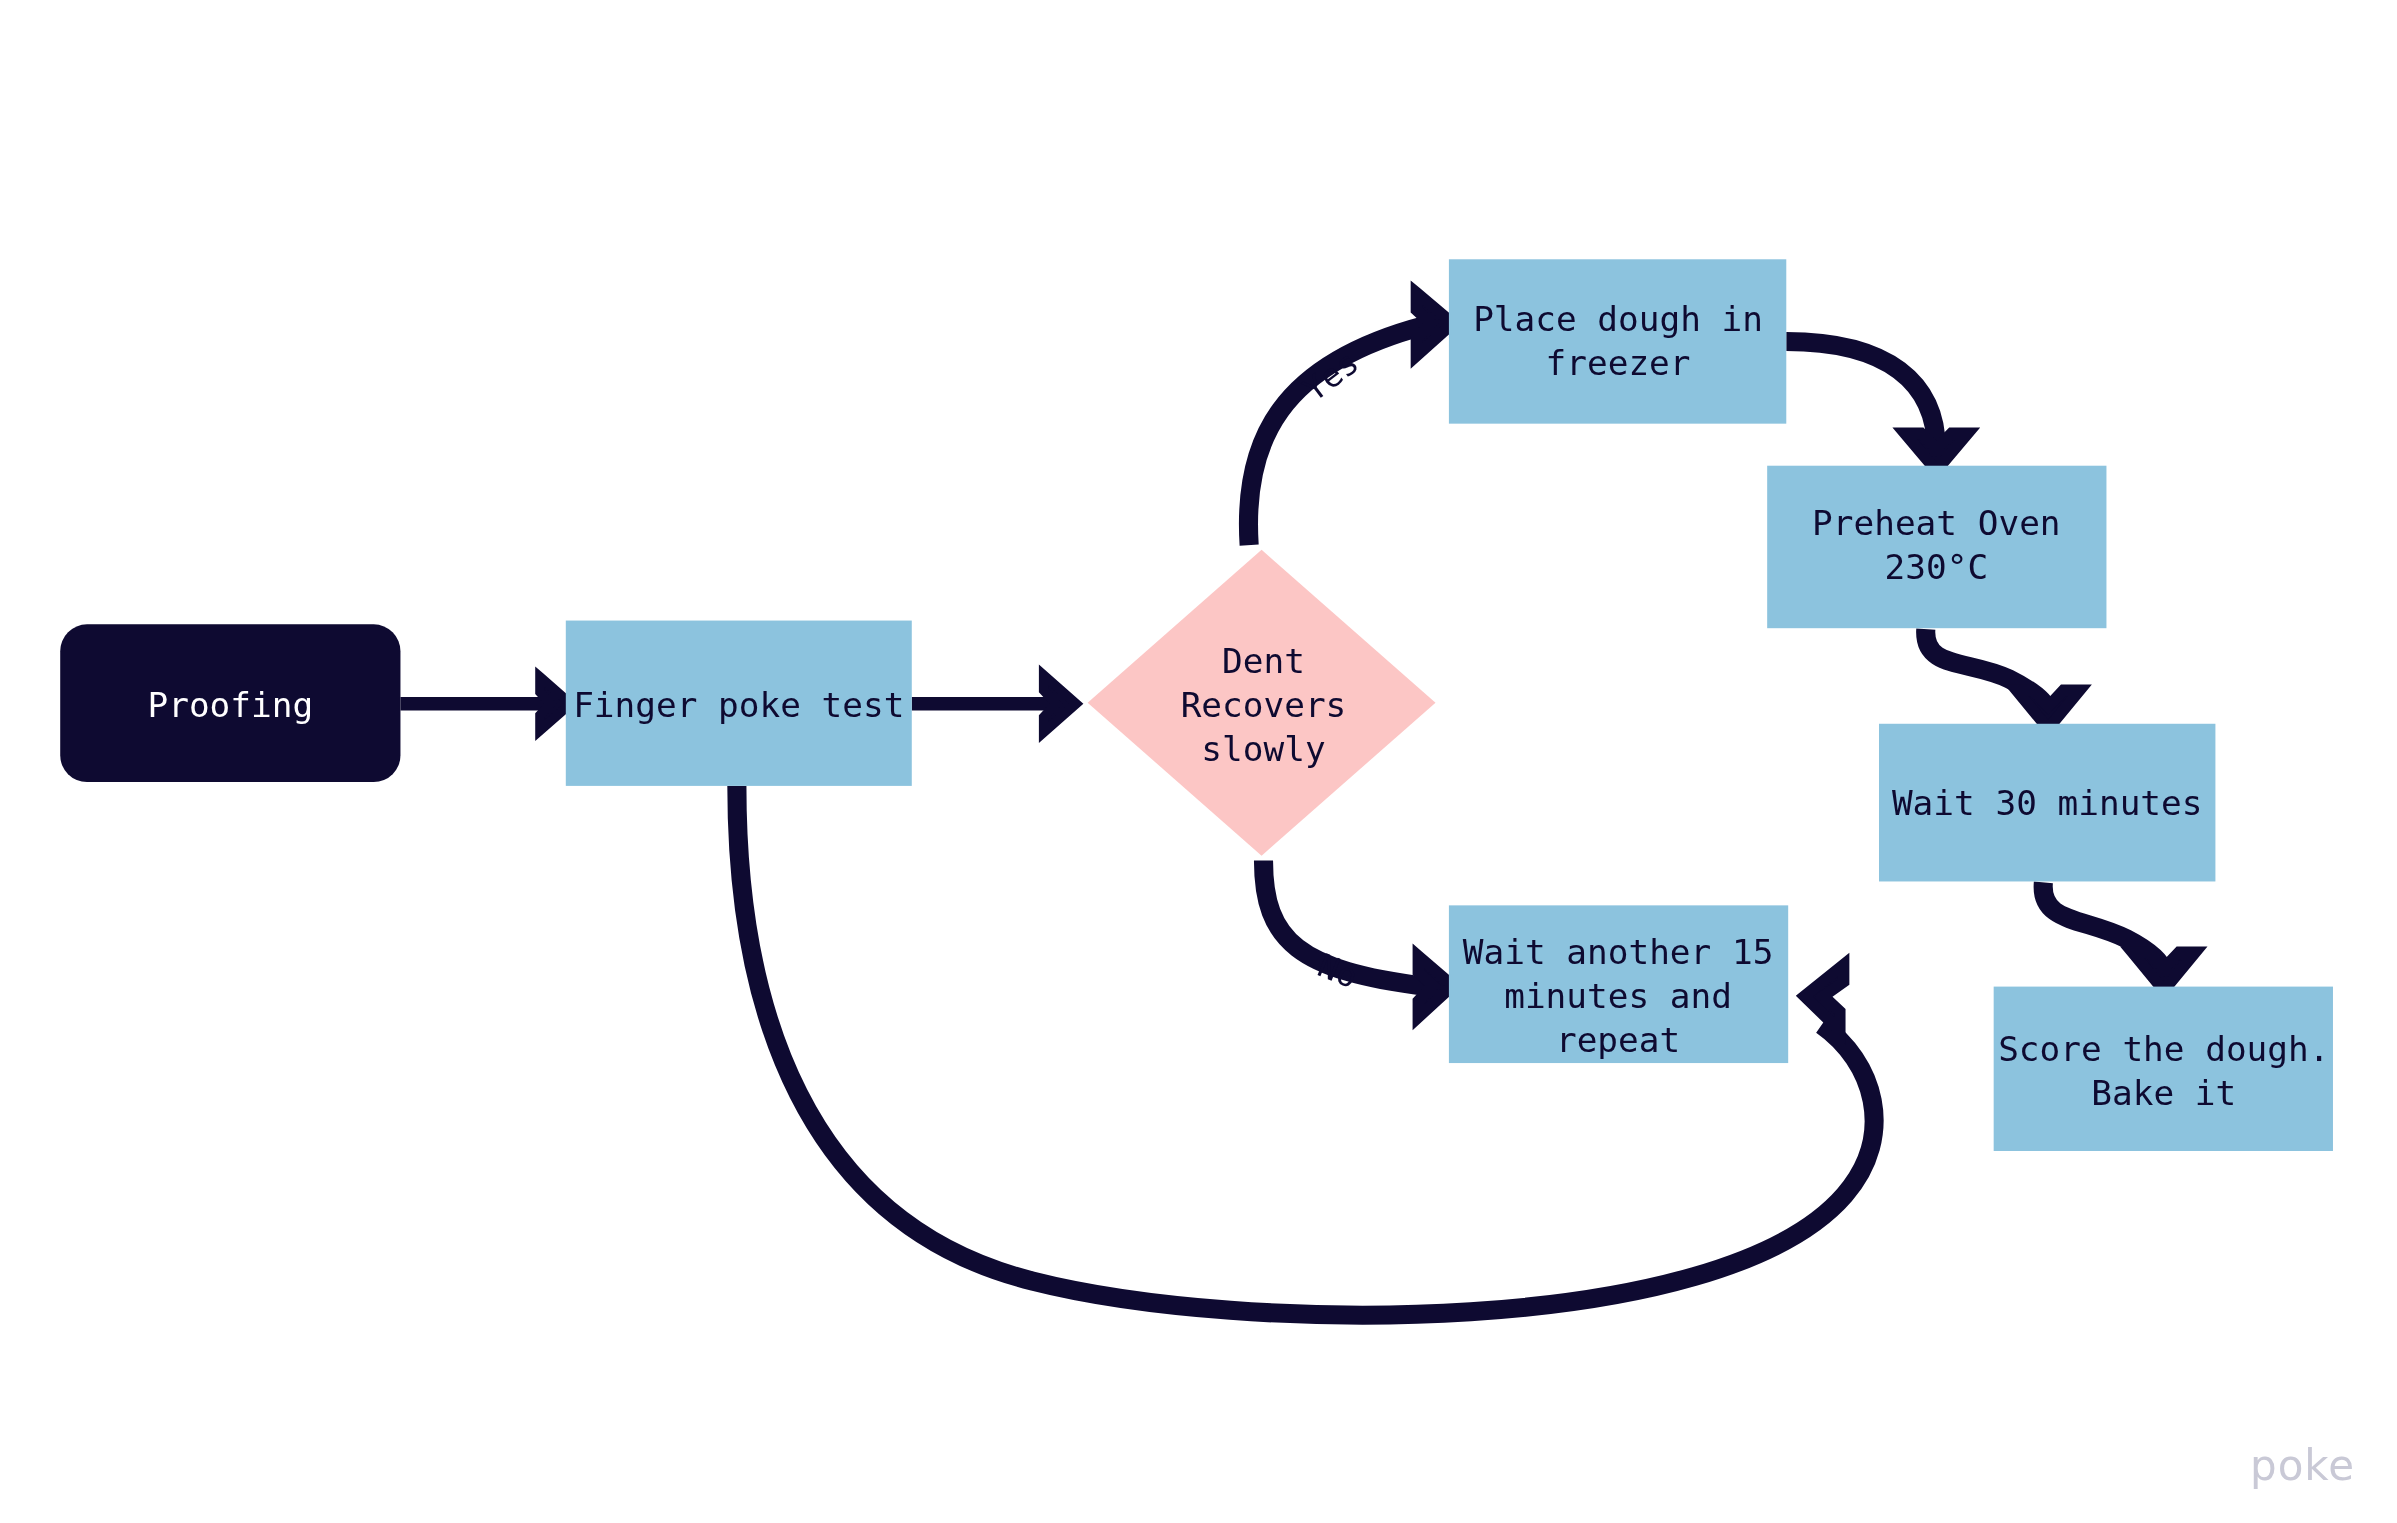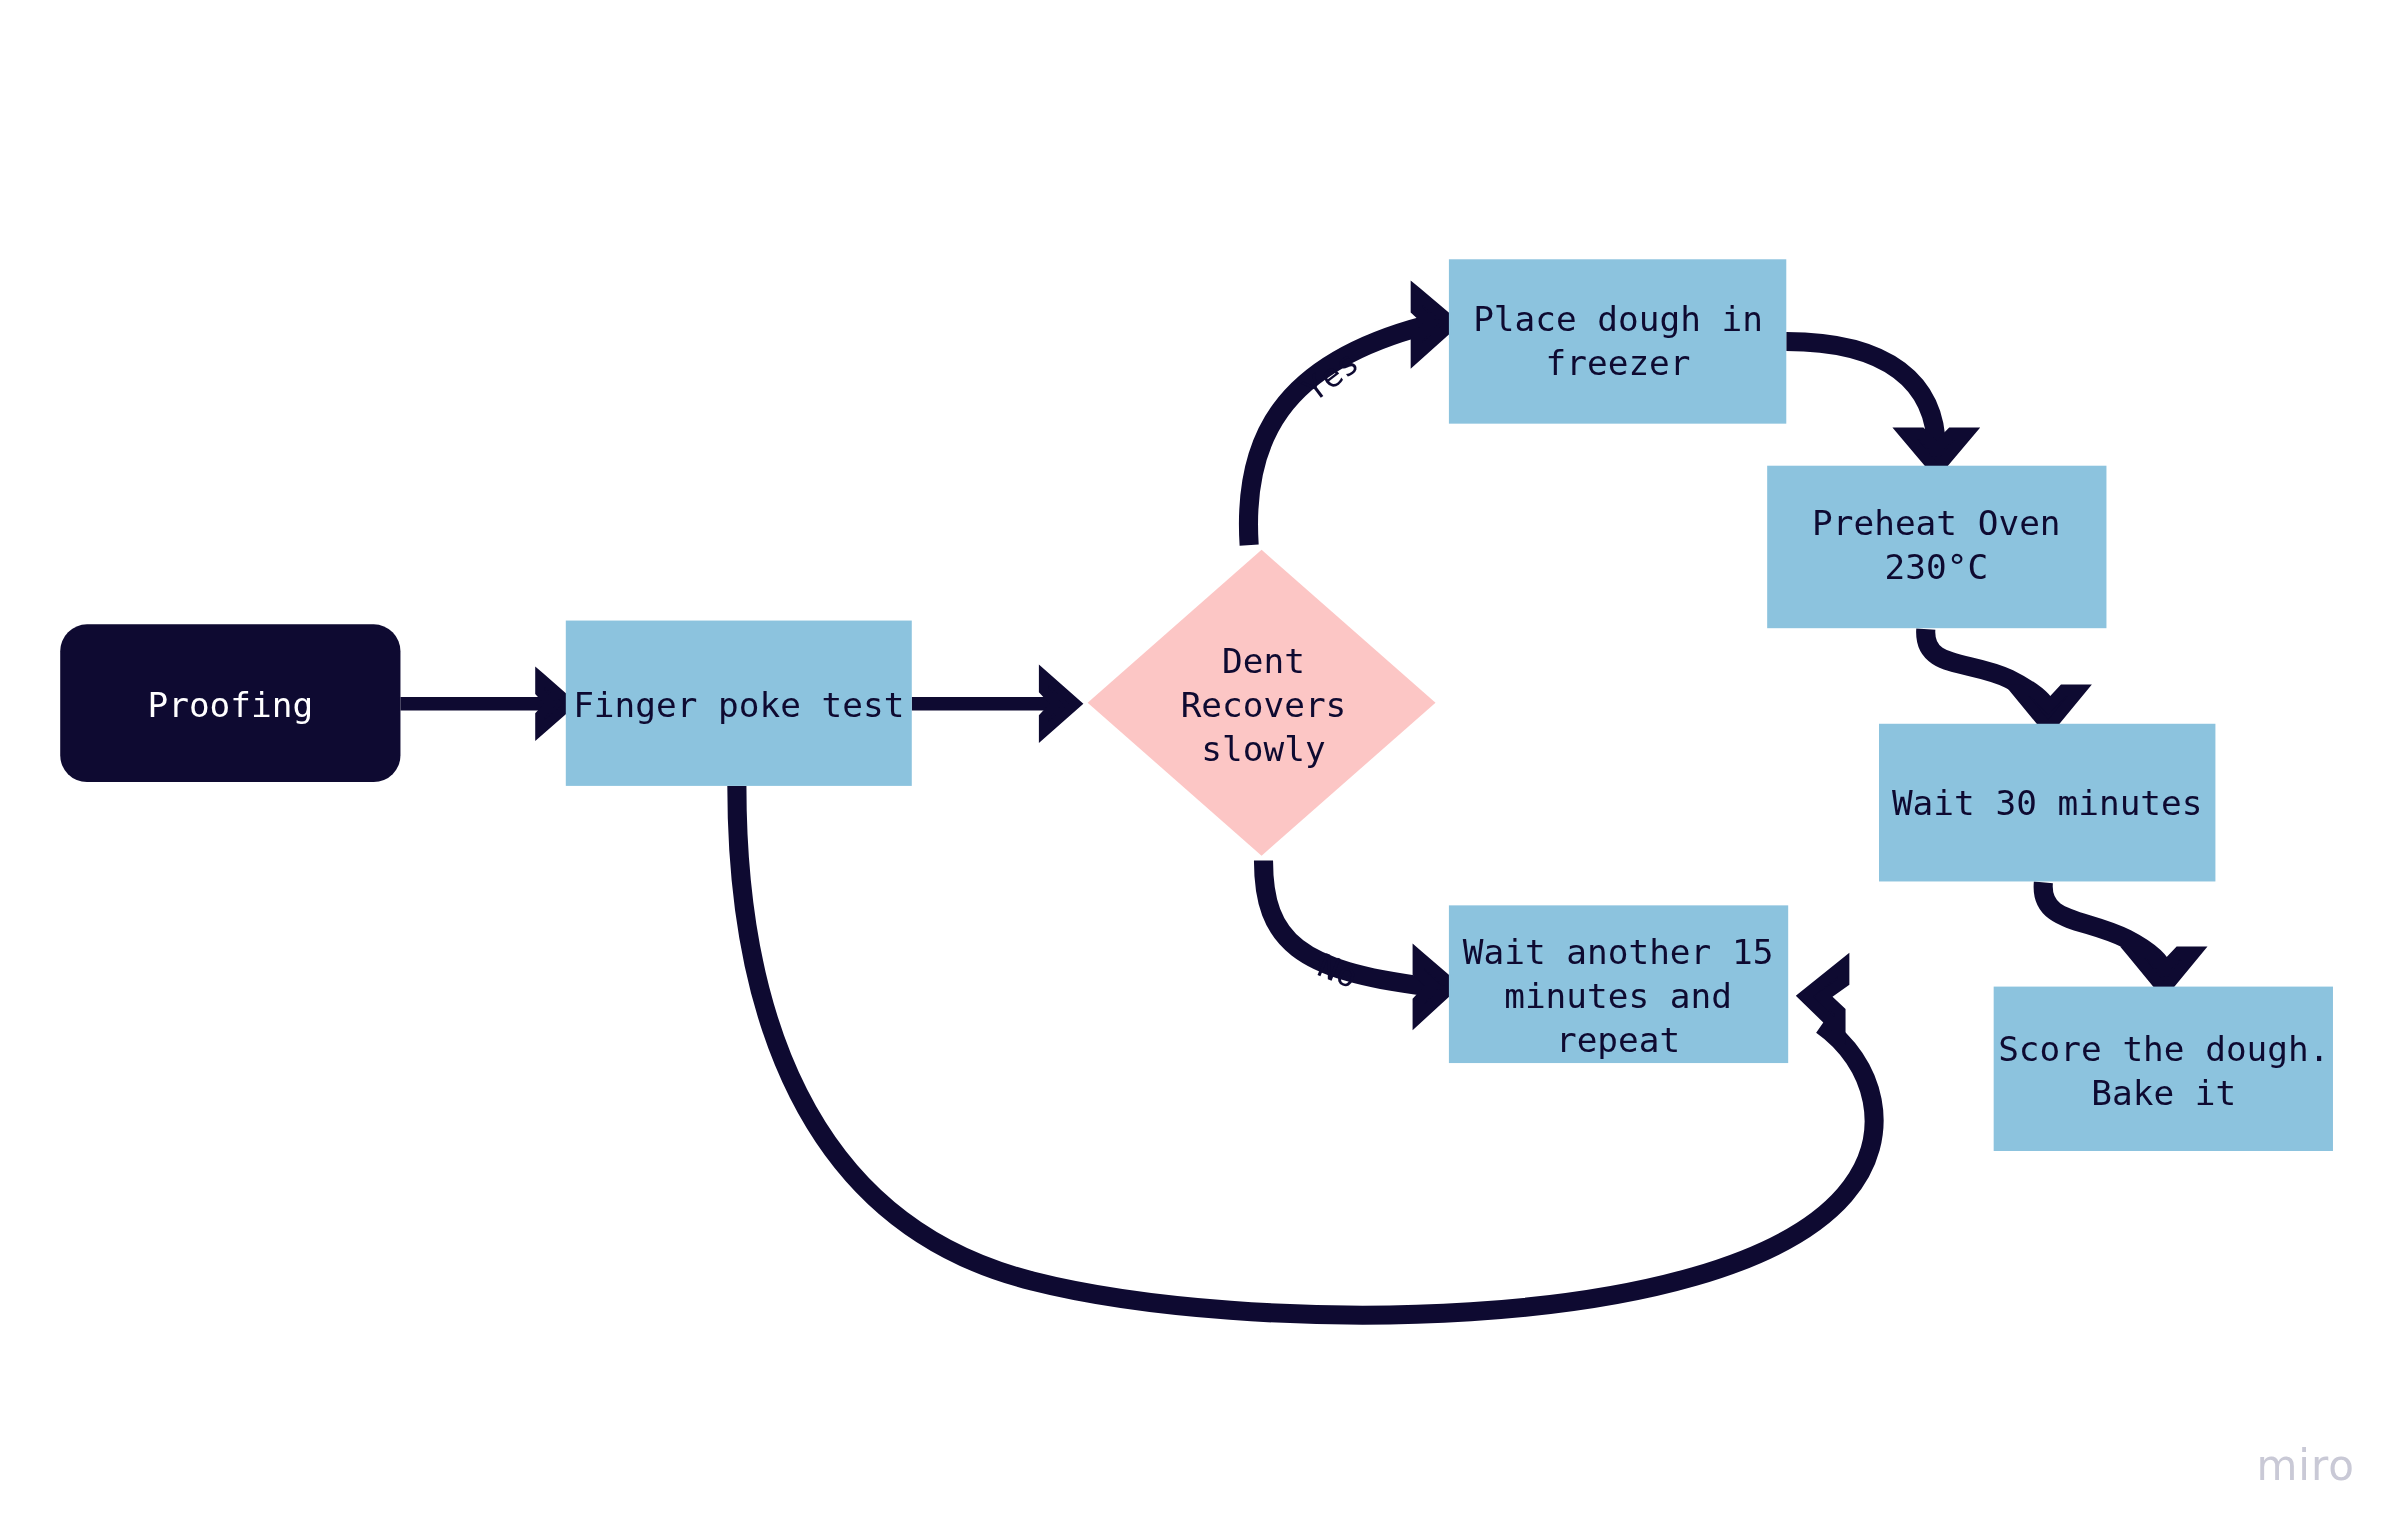--- a/index.html
+++ b/index.html
@@ -154,16 +154,16 @@
         <rect x="1516" y="947" width="355" height="165" fill="#8cc3de"></rect>
         <text class="node-text" x="1693" y="998">Wait another 15</text>
         <text class="node-text" x="1693" y="1044">minutes and</text>
         <text class="node-text" x="1693" y="1090">repeat</text>
       </g>
 
     </g>
 
   </svg>
 
-  <div class="watermark">miro</div>
+  <div class="watermark">poke</div>
 
 </div>
 
 
 </body></html>

